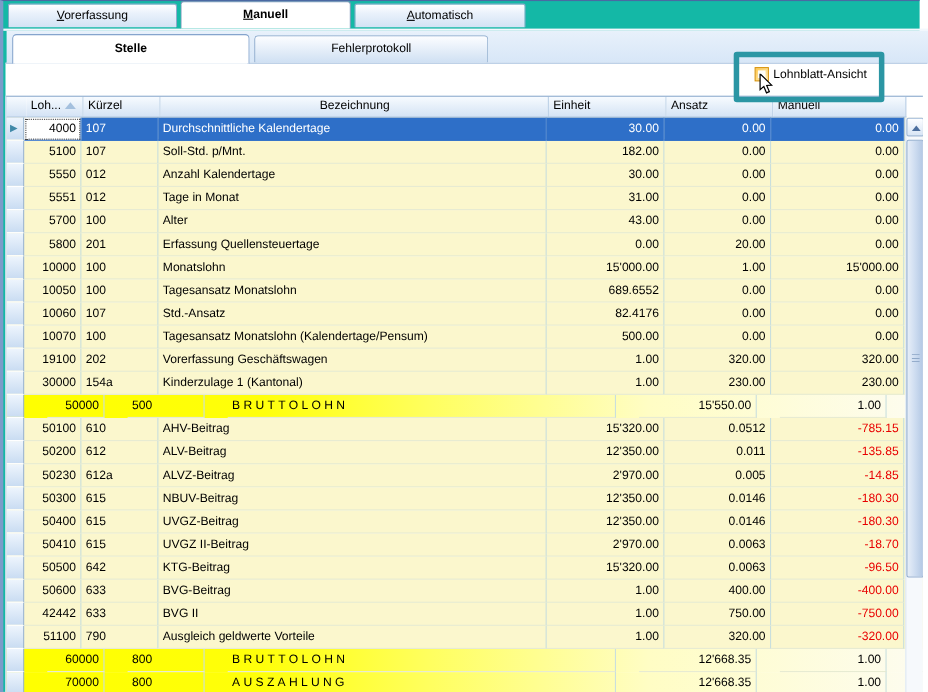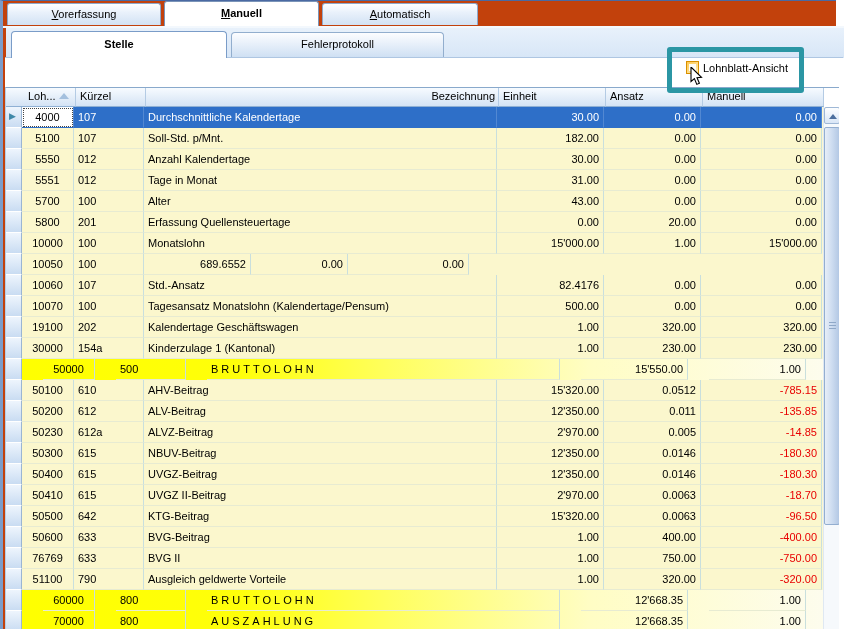--- a/index.html
+++ b/index.html
@@ -1,19 +1,19 @@
 <!DOCTYPE html>
 <html><head>
 <meta charset="utf-8">
 <style>
   * { margin:0; padding:0; box-sizing:border-box; }
   html,body { width:844px; height:629px; overflow:hidden;
     font-family:"Liberation Sans", sans-serif; font-size:11px; color:#000; }
   .screen { position:relative; width:836px; height:629px;
-    background:#c2410c; border-top:1px solid #4a69a2; border-left:3px solid #7b9cc9; }
+    background:#14b8a6; border-top:1px solid #4a69a2; border-left:3px solid #7b9cc9; }
 
   
   .main-tab { position:absolute; top:2px; height:22px; text-align:center;
     background:linear-gradient(#ffffff,#e9f1fb 40%,#d2e2f4);
     border:1px solid #8ea9cc; border-bottom:none; border-radius:3px 3px 0 0;
     line-height:20px; color:#000; }
   .main-tab.active { top:0; height:25px; background:#ffffff;
     border-color:#7a94b8; font-weight:bold; line-height:23px; z-index:2; }
   .tab-label { display:block; }
   .tab-label::first-letter { text-decoration:underline; }
@@ -60,21 +60,21 @@
     border-bottom:6px solid #a4c0de; }
   .rows { position:relative; }
   .row { height:21px; background:#fbf7cd; }
   .cell { border-right:1px solid #c9dfdd; border-bottom:1px solid #e7ebd2;
     padding:4px 4px 0 4px; white-space:nowrap; overflow:hidden; color:#000; }
   .num { text-align:right; }
   .neg { color:#e80000; }
   .rowhdr { width:16px; min-width:16px; background:linear-gradient(#eef5fd,#c9dcf2);
     border-right:1px solid #9ab5d4; border-bottom:1px solid #ffffff; position:relative; }
   .focus-arrow { position:absolute; left:3px; top:4px; font-size:9px; color:#3f88a8; }
-  .c0 { width:52px; min-width:52px; text-align:center; }
+  .c0 { width:52px; min-width:52px; text-align:right; }
   .c1 { width:70px; min-width:70px; }
   .c2 { width:353px; min-width:353px; }
   .c3 { width:107px; min-width:107px; }
   .c4 { width:97px; min-width:97px; }
   .c5 { width:121px; min-width:121px; }
   .hc-spacer { width:18px; min-width:18px; border-right:none; }
   .row.selected .cell { background:#2e6fc8; color:#fff; border-bottom-color:#2e6fc8; border-right-color:#5288d2; }
   .row.selected .cell.c0 { background:#ffffff; color:#000;
     outline:1px dotted #444; outline-offset:-2px; }
   .row.summary { background:linear-gradient(90deg,#ffff00 0%,#ffff0a 28%,#ffff5e 46%,#fffdc4 70%,#fdfcf0 100%); }
@@ -128,21 +128,21 @@
   </div>
   <svg class="cursor" width="14" height="20" viewBox="0 0 14 20">
     <polygon points="1,0 1,14.5 4.4,11.6 6.8,17.4 9.4,16.3 7,10.7 11.5,10.4" fill="#ffffff" stroke="#000000" stroke-width="1.1"></polygon>
   </svg>
 
   <div class="grid">
     <div class="hdr-row" id="hdrRow">
       <div class="hcell hc-spacer"></div>
     <div class="hcell c0" style="text-align: left;">Loh...<span class="sort-asc"></span></div>
         <div class="hcell c1" style="text-align: left;">Kürzel</div>
-        <div class="hcell c2" style="text-align: right;">Bezeichnung</div>
+        <div class="hcell c2" style="text-align: center;">Bezeichnung</div>
         <div class="hcell c3" style="text-align: left;">Einheit</div>
         <div class="hcell c4" style="text-align: left;">Ansatz</div>
         <div class="hcell c5" style="text-align: left;">Manuell</div>
       </div>
     <div class="rows" id="rowsBox">
         <div class="row selected">
           <div class="rowhdr">
             <span class="focus-arrow">▶</span>
           </div>
           <div class="cell c0">4000</div>
@@ -203,20 +203,21 @@
           <div class="cell c1">100</div>
           <div class="cell c2">Monatslohn</div>
           <div class="cell c3 num">15'000.00</div>
           <div class="cell c4 num">1.00</div>
           <div class="cell c5 num">15'000.00</div>
         </div>
         <div class="row">
           <div class="rowhdr"></div>
           <div class="cell c0">10050</div>
           <div class="cell c1">100</div>
+          <div class="cell c2">Tagesansatz Monatslohn</div>
           <div class="cell c3 num">689.6552</div>
           <div class="cell c4 num">0.00</div>
           <div class="cell c5 num">0.00</div>
         </div>
         <div class="row">
           <div class="rowhdr"></div>
           <div class="cell c0">10060</div>
           <div class="cell c1">107</div>
           <div class="cell c2">Std.-Ansatz</div>
           <div class="cell c3 num">82.4176</div>
@@ -229,21 +230,21 @@
           <div class="cell c1">100</div>
           <div class="cell c2">Tagesansatz Monatslohn (Kalendertage/Pensum)</div>
           <div class="cell c3 num">500.00</div>
           <div class="cell c4 num">0.00</div>
           <div class="cell c5 num">0.00</div>
         </div>
         <div class="row">
           <div class="rowhdr"></div>
           <div class="cell c0">19100</div>
           <div class="cell c1">202</div>
-          <div class="cell c2">Kalendertage Geschäftswagen</div>
+          <div class="cell c2">Vorerfassung Geschäftswagen</div>
           <div class="cell c3 num">1.00</div>
           <div class="cell c4 num">320.00</div>
           <div class="cell c5 num">320.00</div>
         </div>
         <div class="row">
           <div class="rowhdr"></div>
           <div class="cell c0">30000</div>
           <div class="cell c1">154a</div>
           <div class="cell c2">Kinderzulage 1 (Kantonal)</div>
           <div class="cell c3 num">1.00</div>
@@ -326,21 +327,21 @@
           <div class="rowhdr"></div>
           <div class="cell c0">50600</div>
           <div class="cell c1">633</div>
           <div class="cell c2">BVG-Beitrag</div>
           <div class="cell c3 num">1.00</div>
           <div class="cell c4 num">400.00</div>
           <div class="cell c5 num neg">-400.00</div>
         </div>
         <div class="row">
           <div class="rowhdr"></div>
-          <div class="cell c0">76769</div>
+          <div class="cell c0">42442</div>
           <div class="cell c1">633</div>
           <div class="cell c2">BVG II</div>
           <div class="cell c3 num">1.00</div>
           <div class="cell c4 num">750.00</div>
           <div class="cell c5 num neg">-750.00</div>
         </div>
         <div class="row">
           <div class="rowhdr"></div>
           <div class="cell c0">51100</div>
           <div class="cell c1">790</div>

